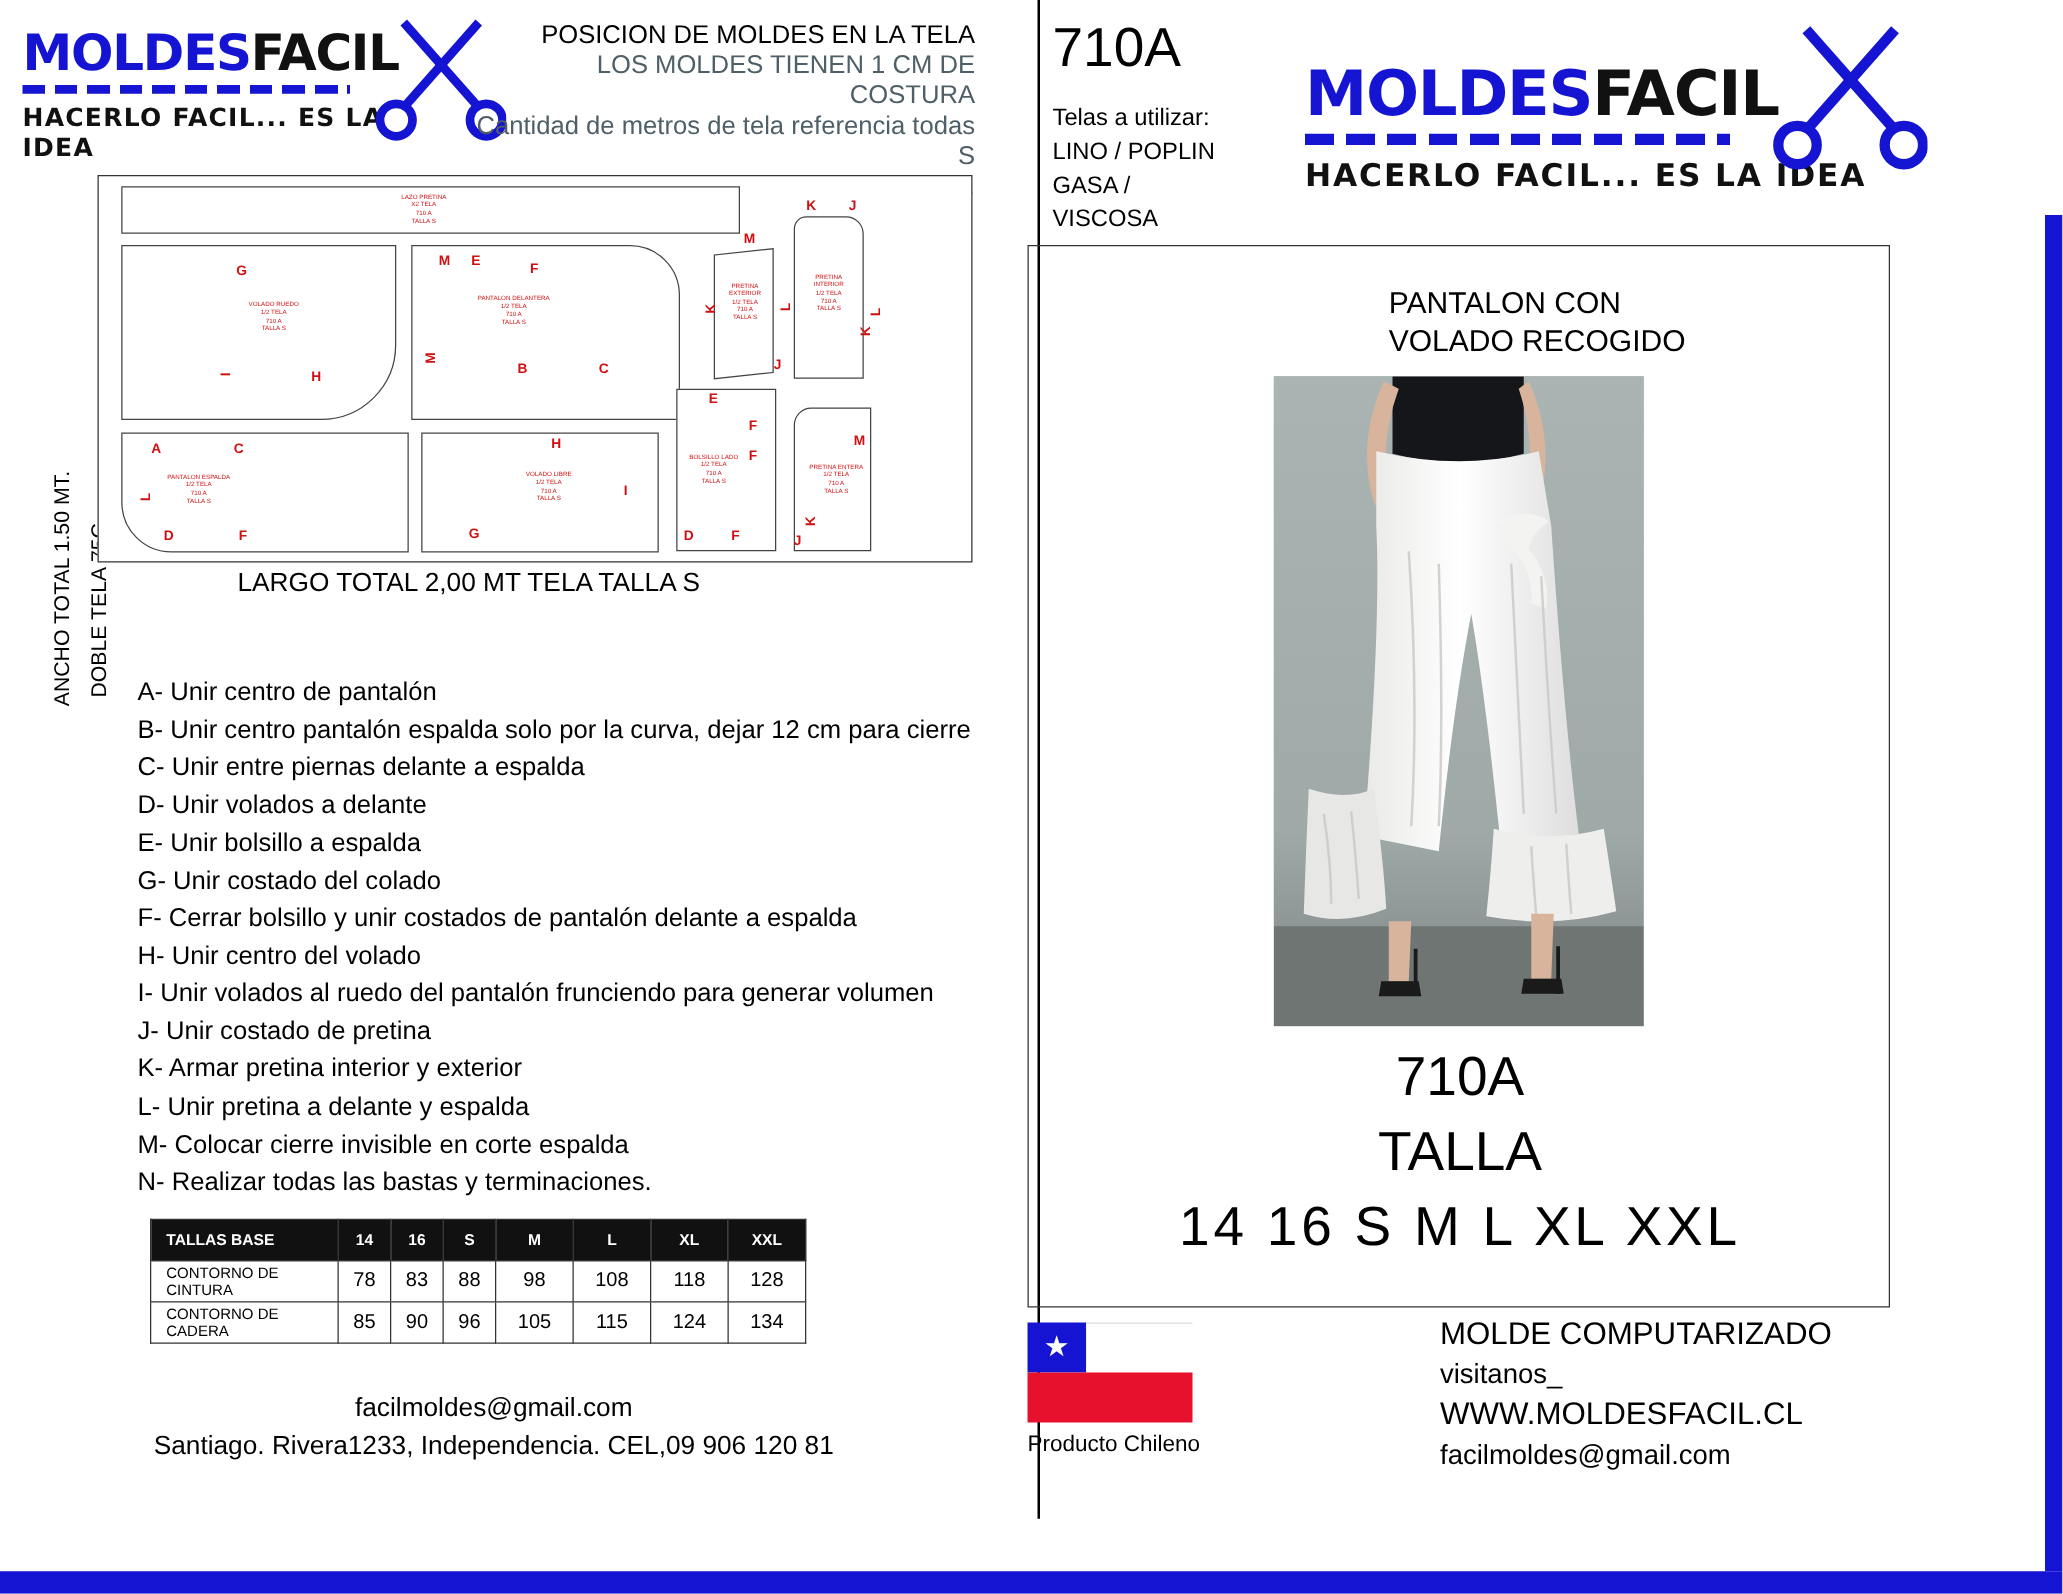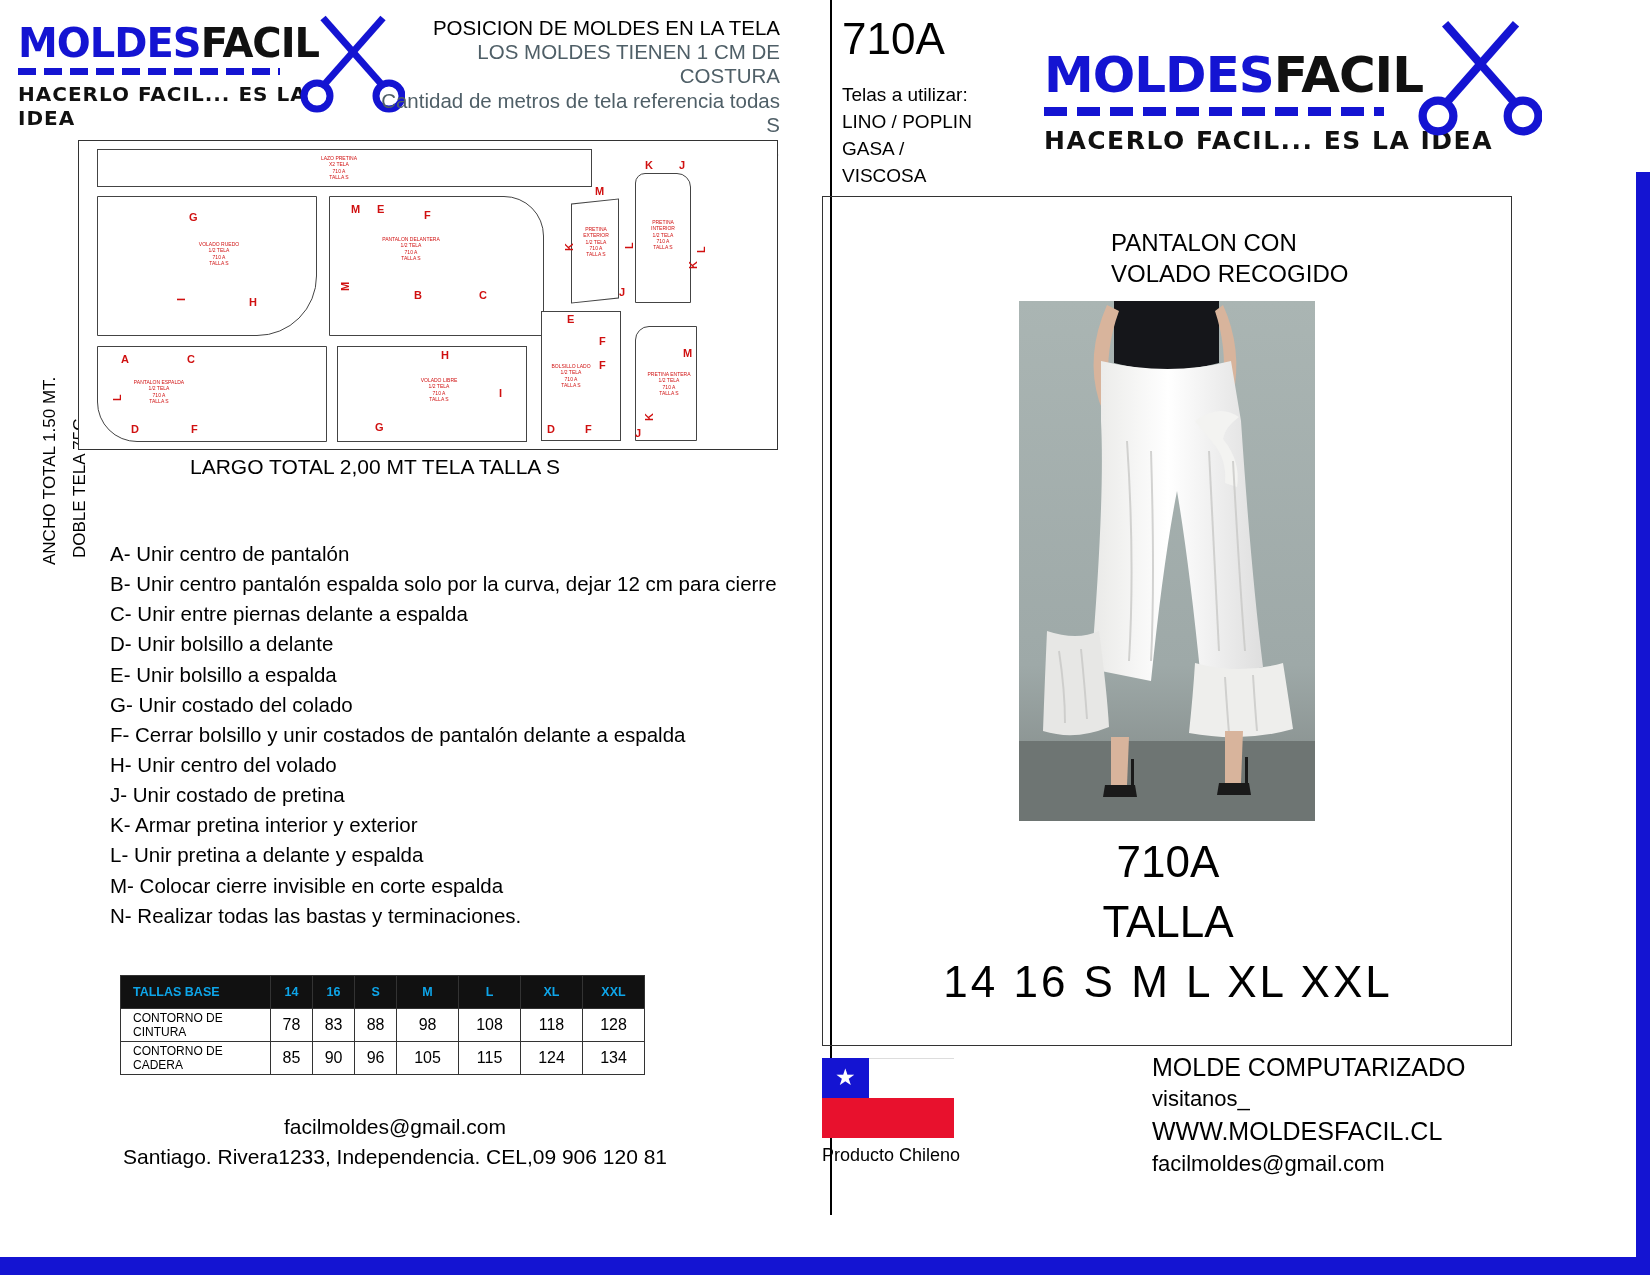--- a/index.html
+++ b/index.html
@@ -64,21 +64,21 @@
 
   .largo-total { position:absolute; left:190px; top:455px; font-size:21px; }
 
   
   .instructions { position:absolute; left:70px; top:525px; width:740px; }
   .instructions li { list-style:none; font-size:20.5px; line-height:1.30; padding:0; margin:0 0 3.5px 0; }
 
   
   .sizes { position:absolute; left:120px; top:975px; width:525px; border-collapse:collapse; }
   .sizes th, .sizes td { border:1px solid #333; text-align:center; font-size:16px; padding:0; height:33px;}
-  .sizes thead th { background:#111; color:#0ea5e9; font-weight:bold; font-size:12.5px; }
+  .sizes thead th { background:#111; color:#ffffff; font-weight:bold; font-size:12.5px; }
   .sizes thead th.first { text-align:left; padding-left:12px; width:150px; }
   .sizes tbody td.first { text-align:left; padding-left:12px; font-size:12px; }
 
   .contact { position:absolute; left:0; top:1112px; width:790px; text-align:center; font-size:21px; line-height:1.45;}
 
   
   .right { position:absolute; left:832px; top:0; width:818px; height:1215px; }
 
   .code-top { position:absolute; left:10px; top:14px; font-size:44px; letter-spacing:0px; }
   .telas { position:absolute; left:10px; top:82px; font-size:19px; line-height:1.42; }
@@ -236,25 +236,26 @@
         <div class="letter" style="left:604px; top:206px;">M</div>
       </div>
     </div>
 
     <div class="largo-total">LARGO TOTAL  2,00   MT TELA TALLA S</div>
 
     <ul class="instructions">
       <li>A- Unir centro de pantalón</li>
       <li>B- Unir centro pantalón espalda solo por la curva, dejar 12 cm para cierre</li>
       <li>C- Unir entre piernas delante a espalda</li>
-      <li>D- Unir bolsillo a delante</li>
+      <li>D- Unir volados a delante</li>
       <li>E- Unir bolsillo a espalda</li>
       <li>G- Unir costado del colado</li>
       <li>F- Cerrar bolsillo y unir costados de pantalón delante a espalda</li>
       <li>H- Unir centro del volado</li>
+      <li>I- Unir volados al ruedo del pantalón frunciendo para generar volumen</li>
       <li>J- Unir costado de pretina</li>
       <li>K- Armar pretina interior y exterior</li>
       <li>L- Unir pretina a delante y espalda</li>
       <li>M- Colocar cierre invisible en corte espalda</li>
       <li>N- Realizar todas las bastas y terminaciones.</li>
     </ul>
 
     <table class="sizes">
       <thead>
         <tr>

